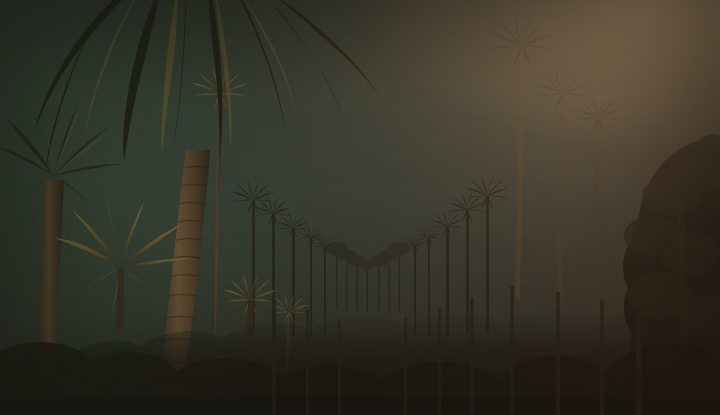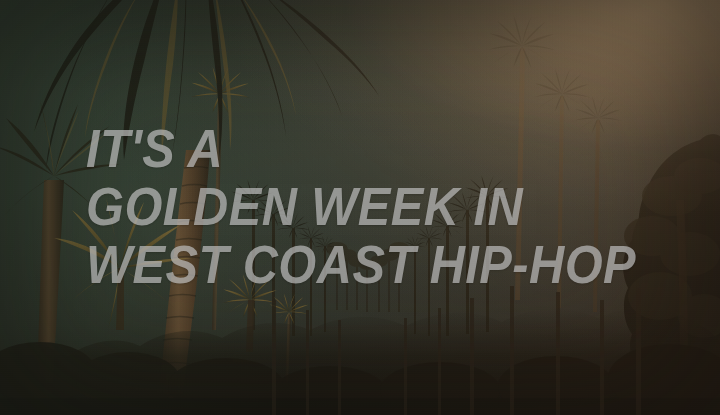--- a/index.html
+++ b/index.html
@@ -354,19 +354,14 @@
     </g>
 
     <rect x="0" y="0" width="720" height="415" fill="url(#sunG)"></rect>
   </svg>
 
   <div class="duotone"></div>
   <div class="haze"></div>
   <div class="grain"></div>
   <div class="vignette"></div>
 
-  <div class="headline">
-    <span class="hl-line">IT'S A</span>
-    <span class="hl-line">GOLDEN WEEK IN</span>
-    <span class="hl-line">WEST COAST HIP-HOP</span>
-  </div>
 
 </div>
 
 </body></html>

